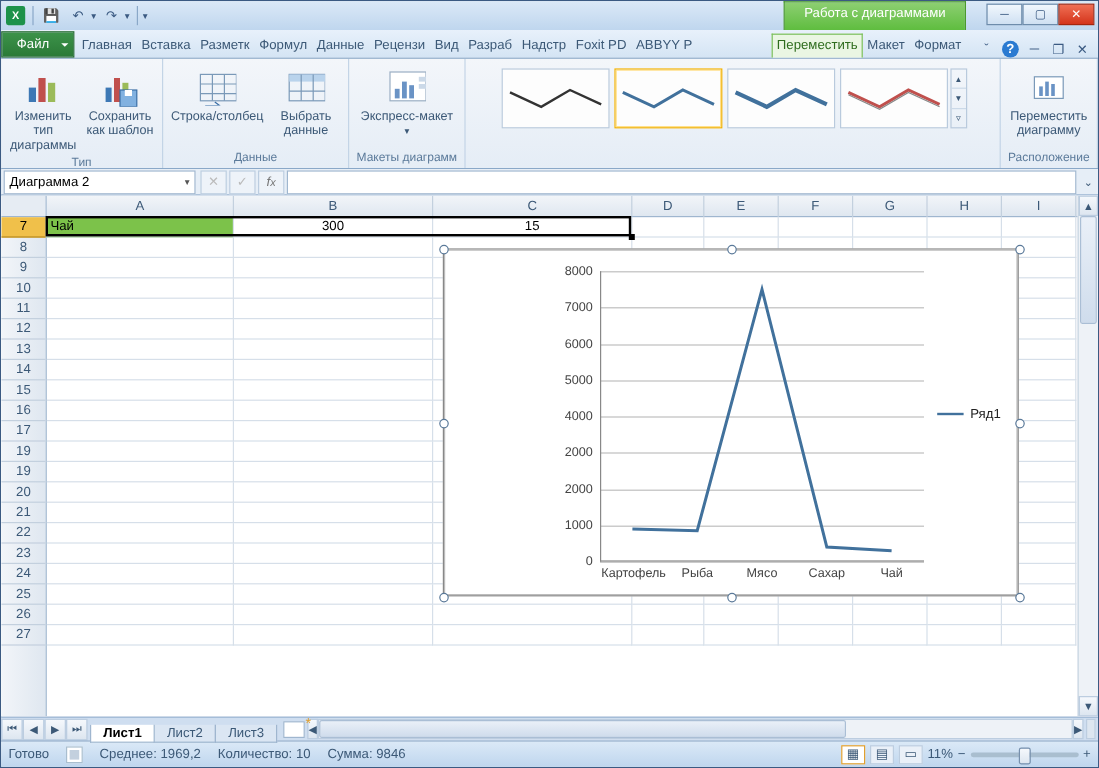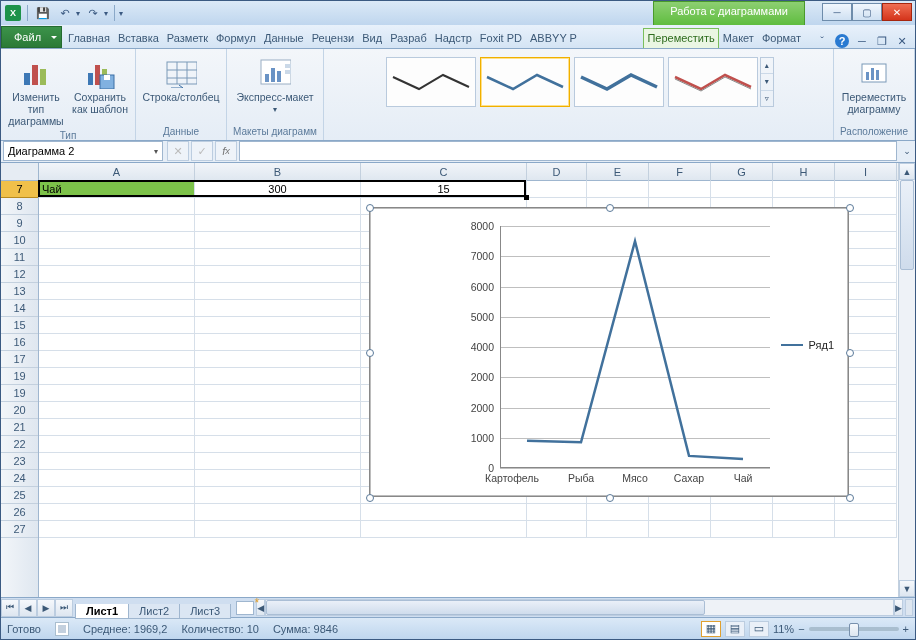--- a/index.html
+++ b/index.html
@@ -42,21 +42,21 @@
   .big-icon { width:32px; height:32px; display:flex; align-items:center; justify-content:center; font-size:24px; }
   .style-gallery { width:390px; display:flex; align-items:center; }
   .style-item { width:94px; height:50px; border:1px solid #b9cadd; margin:2px; background:#fdfdfd; display:flex; align-items:center; justify-content:center; }
   .style-item.sel { border:1px solid #f0b000; box-shadow:inset 0 0 0 1px #ffe08a; }
   .style-svg { width:80px; height:30px; }
   .gallery-scroll { width:14px; height:50px; display:flex; flex-direction:column; border:1px solid #b9cadd; }
   .gallery-scroll div{ flex:1; display:flex; align-items:center; justify-content:center; font-size:8px; color:#3c5977; border-bottom:1px solid #cbd9e8; cursor:pointer; }
   .gallery-scroll div:last-child{ border-bottom:none;}
 
   
-  .name-formula { height:22px; background:#e6eef7; border-bottom:1px solid #8aa8c8; display:flex; }
+  .name-formula { height:22px; background:#e6eef7; border-bottom:1px solid #8aa8c8; display:flex; align-items:center; }
   .name-box { width:160px; height:20px; background:#fff; border:1px solid #9fb6cf; display:flex; align-items:center; padding:0 4px; font-size:11px; justify-content:space-between; margin:0 2px; }
   .name-box .dd{ font-size:8px; color:#555; }
   .fb-btn { width:22px; height:20px; border:1px solid #bccde0; display:flex; align-items:center; justify-content:center; color:#777; font-size:11px; background:#eef3f9; margin-left:2px;}
   .fx { font-style:italic; }
   .formula-input { flex:1; height:20px; background:#fff; border:1px solid #9fb6cf; margin:0 2px; }
   .fb-expand{ width:16px; height:20px; display:flex; align-items:center; justify-content:center; color:#3c5977; font-size:9px;}
 
   
   .sheet-area { flex:1; display:flex; overflow:hidden; position:relative; background:#fff; }
   .sheet { flex:1; position:relative; overflow:hidden; }
@@ -204,20 +204,33 @@
             <svg width="34" height="30">
                 <rect x="2" y="4" width="30" height="22" fill="none" stroke="#7a99b8"></rect>
                 <line x1="2" y1="12" x2="32" y2="12" stroke="#7a99b8"></line>
                 <line x1="2" y1="20" x2="32" y2="20" stroke="#7a99b8"></line>
                 <line x1="12" y1="4" x2="12" y2="26" stroke="#7a99b8"></line>
                 <line x1="22" y1="4" x2="22" y2="26" stroke="#7a99b8"></line>
                 <path d="M6 30 h12 M14 27 l4 3 -4 3" stroke="#3a6ea5" fill="none"></path>
               </svg>
           </div>
           <div class="lbl">Строка/столбец</div>
+        </div>
+        <div class="big-btn">
+          <div class="big-icon">
+            <svg width="34" height="30">
+                <rect x="2" y="4" width="30" height="22" fill="none" stroke="#7a99b8"></rect>
+                <rect x="2" y="4" width="30" height="6" fill="#b9d3ec"></rect>
+                <line x1="2" y1="18" x2="32" y2="18" stroke="#7a99b8"></line>
+                <line x1="12" y1="4" x2="12" y2="26" stroke="#7a99b8"></line>
+                <line x1="22" y1="4" x2="22" y2="26" stroke="#7a99b8"></line>
+              </svg>
+          </div>
+          <div class="lbl" style="white-space:pre-line">Выбрать
+данные</div>
         </div>
       </div>
       <div class="group-label">Данные</div>
     </div>
 
     <div class="group">
       <div class="group-body">
         <div class="big-btn" style="width:88px">
           <div class="big-icon">
             <svg width="34" height="30">
@@ -551,21 +564,21 @@
               <div class="ylab" style="top: 121px;">4000</div>
               <div class="gridline" style="top: 90.75px;"></div>
               <div class="ylab" style="top: 90.75px;">5000</div>
               <div class="gridline" style="top: 60.5px;"></div>
               <div class="ylab" style="top: 60.5px;">6000</div>
               <div class="gridline" style="top: 30.25px;"></div>
               <div class="ylab" style="top: 30.25px;">7000</div>
               <div class="gridline" style="top: 0px;"></div>
               <div class="ylab" style="top: 0px;">8000</div>
               <div class="plot-border"></div>
-              <div class="xlab" style="left: 12px;">Картофель</div>
+              <div class="xlab" style="left: 28px;">Картофель</div>
               <div class="xlab" style="left: 81px;">Рыба</div>
               <div class="xlab" style="left: 135px;">Мясо</div>
               <div class="xlab" style="left: 189px;">Сахар</div>
               <div class="xlab" style="left: 243px;">Чай</div>
               <svg width="270" height="242" style="position: absolute; left: 0px; top: 0px;">
                 <polyline points="27,214.77499999999998 81,216.28750000000002 135,15.125 189,229.89999999999998 243,232.925" fill="none" stroke="#41719c" stroke-width="2.5"></polyline>
               </svg>
             </div>
             <div class="legend" style="right: 14px; top: 131px;">
               <span class="sw"></span>

